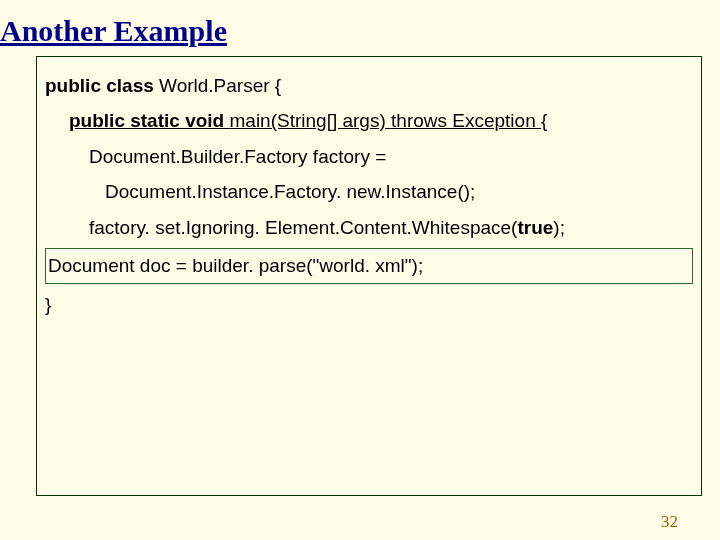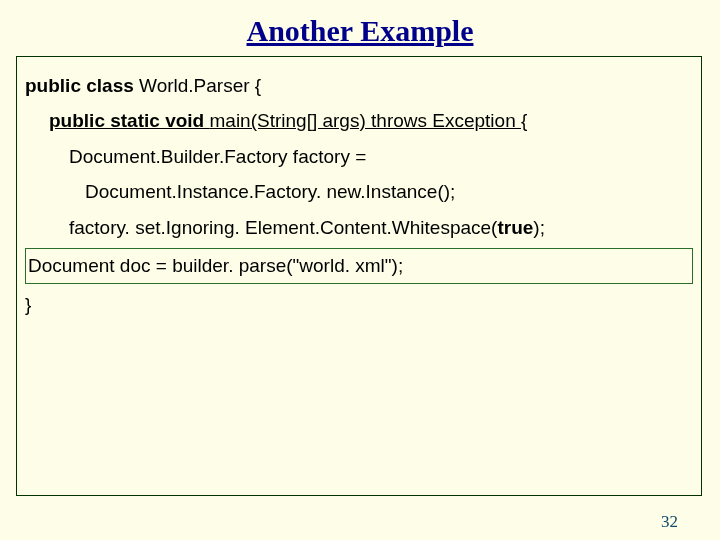--- a/index.html
+++ b/index.html
@@ -8,31 +8,30 @@
     width: 720px;
     height: 540px;
     overflow: hidden;
   }
   body {
     background: #FDFDE8;
     font-family: Arial, Helvetica, sans-serif;
     position: relative;
   }
   .title {
-    text-align: center;
     font-family: "Times New Roman", Times, serif;
     font-weight: bold;
     text-decoration: underline;
     color: #00008B;
     font-size: 30px;
     padding-top: 14px;
     padding-bottom: 8px;
   }
   .code-box {
-    margin: 0 18px 0 16px;
+    margin: 0 18px 0 36px;
     border: 1px solid #003300;
     padding: 8px 8px 20px 8px;
     height: 440px;
     box-sizing: border-box;
     position: relative;
   }
   .line {
     font-size: 19px;
     color: #000;
     margin-top: 6px;
@@ -49,21 +48,21 @@
     padding: 2px 2px;
     margin-top: 4px;
     margin-bottom: 4px;
   }
   .pagenum {
     position: absolute;
     right: 42px;
     bottom: 8px;
     font-family: "Times New Roman", Times, serif;
     font-size: 17px;
-    color: #0c4a6e;
+    color: #a16207;
   }
 </style>
 </head>
 <body>
 
 <div class="title">Another Example</div>
 
 <div class="code-box">
   <div class="line"><span class="kw">public class </span><span>World.Parser {</span></div>
 

